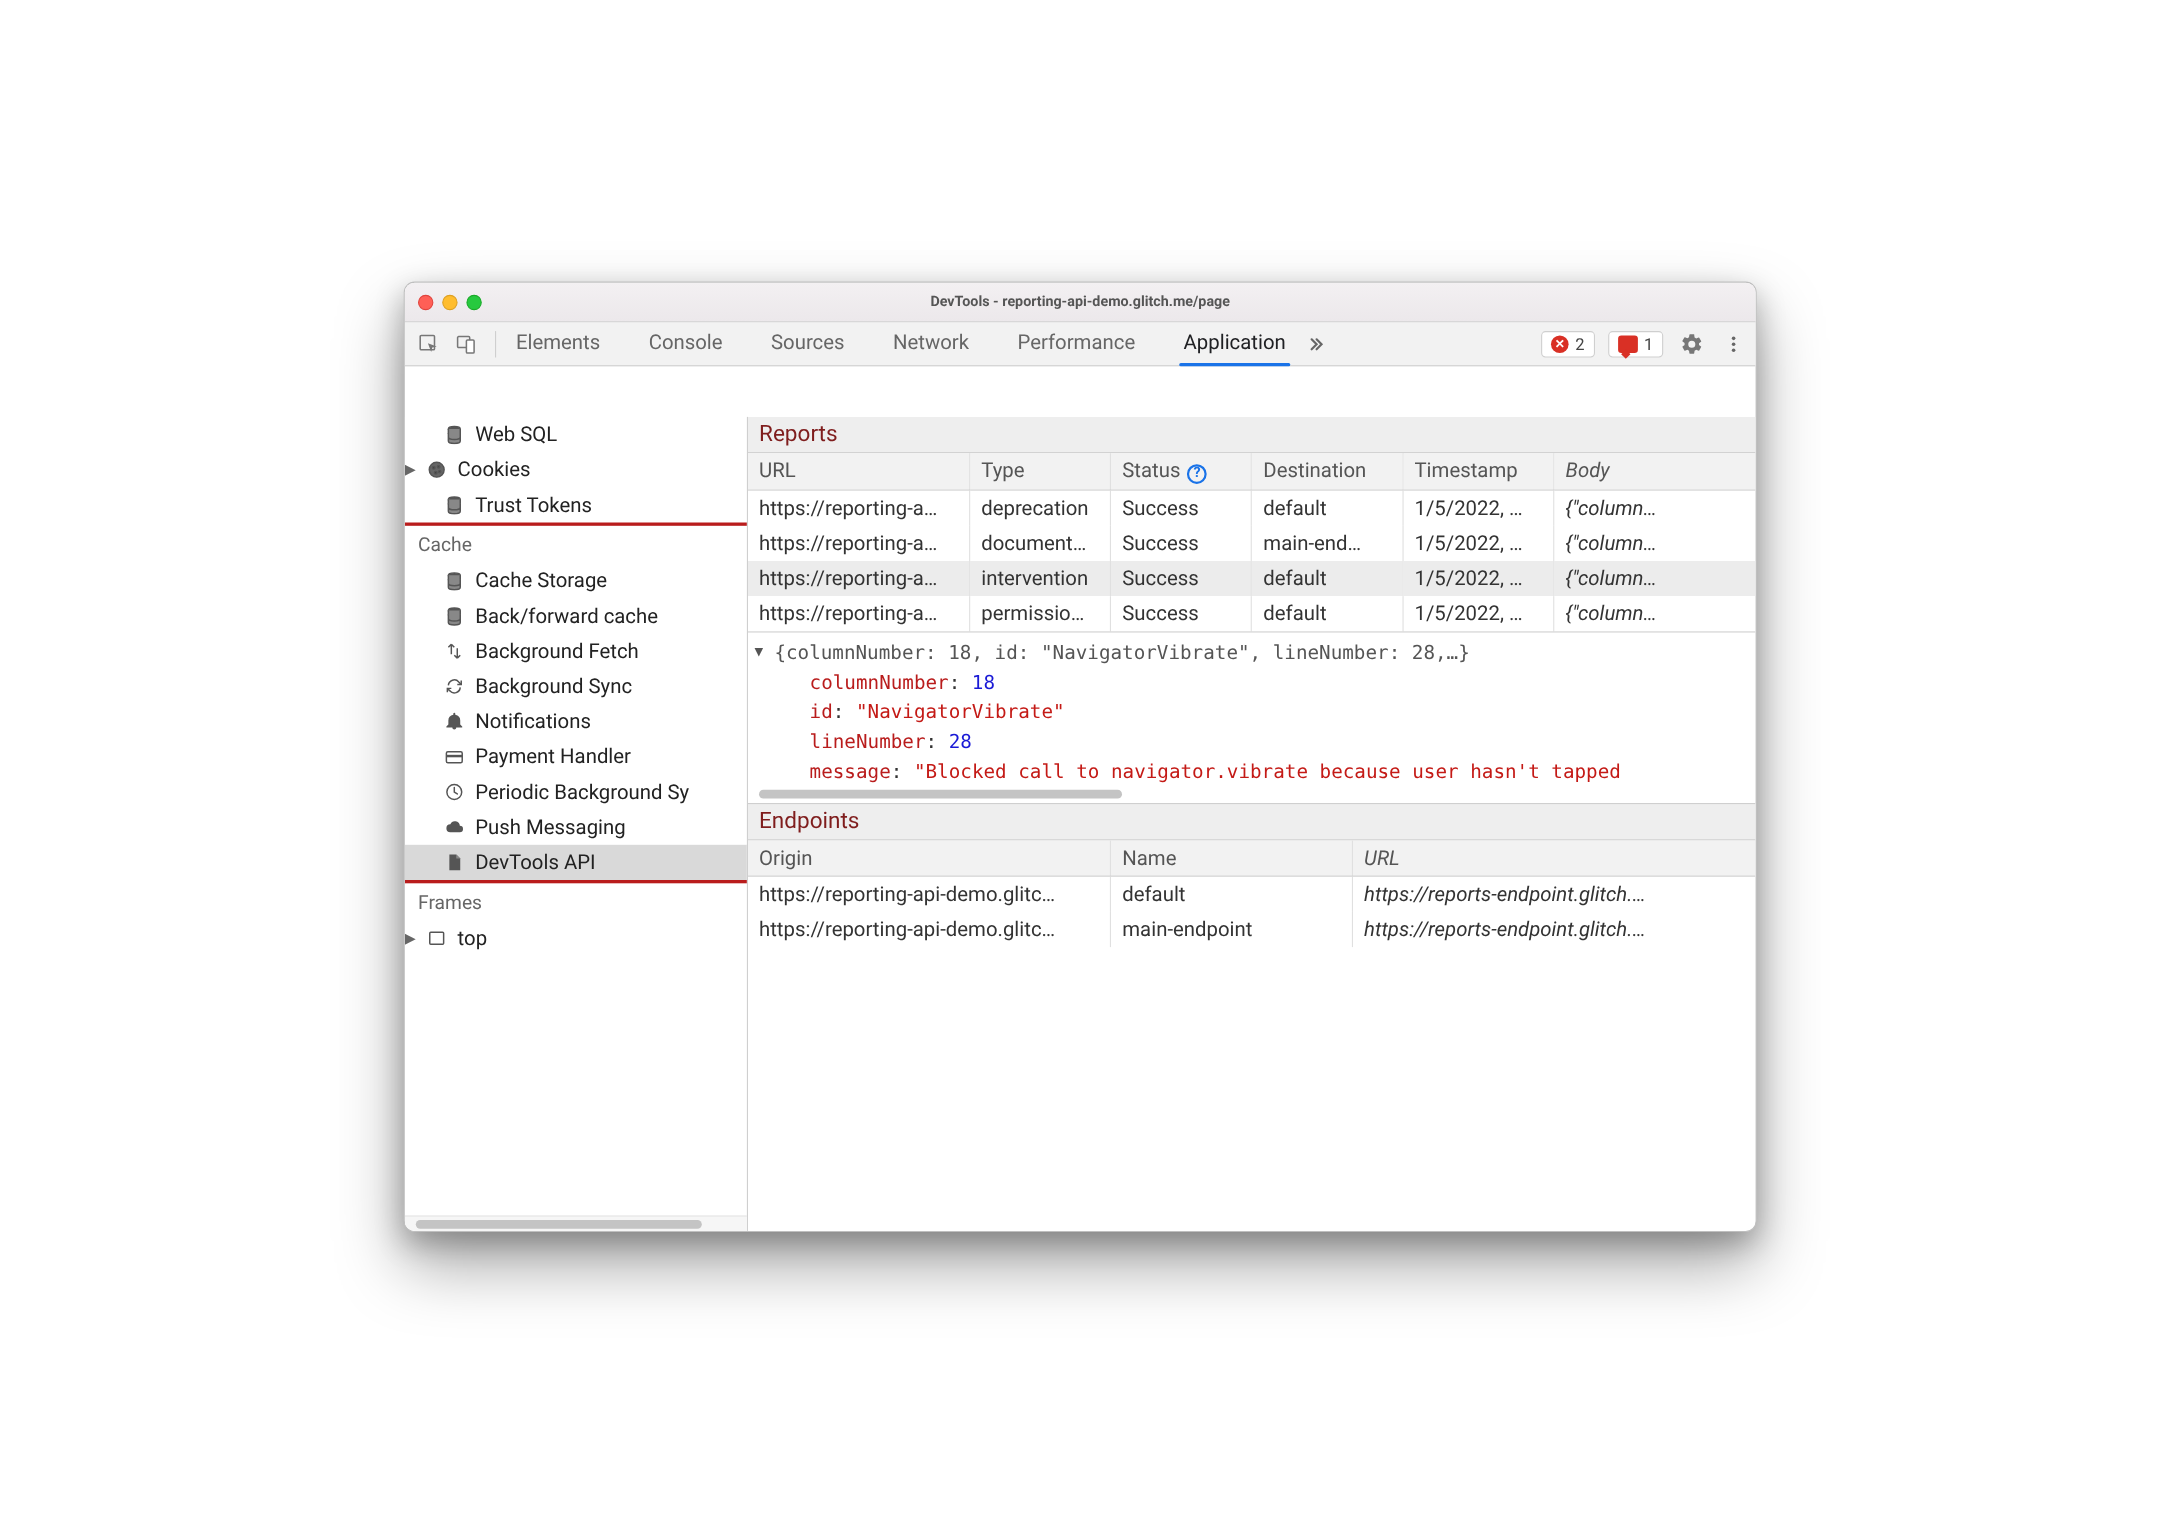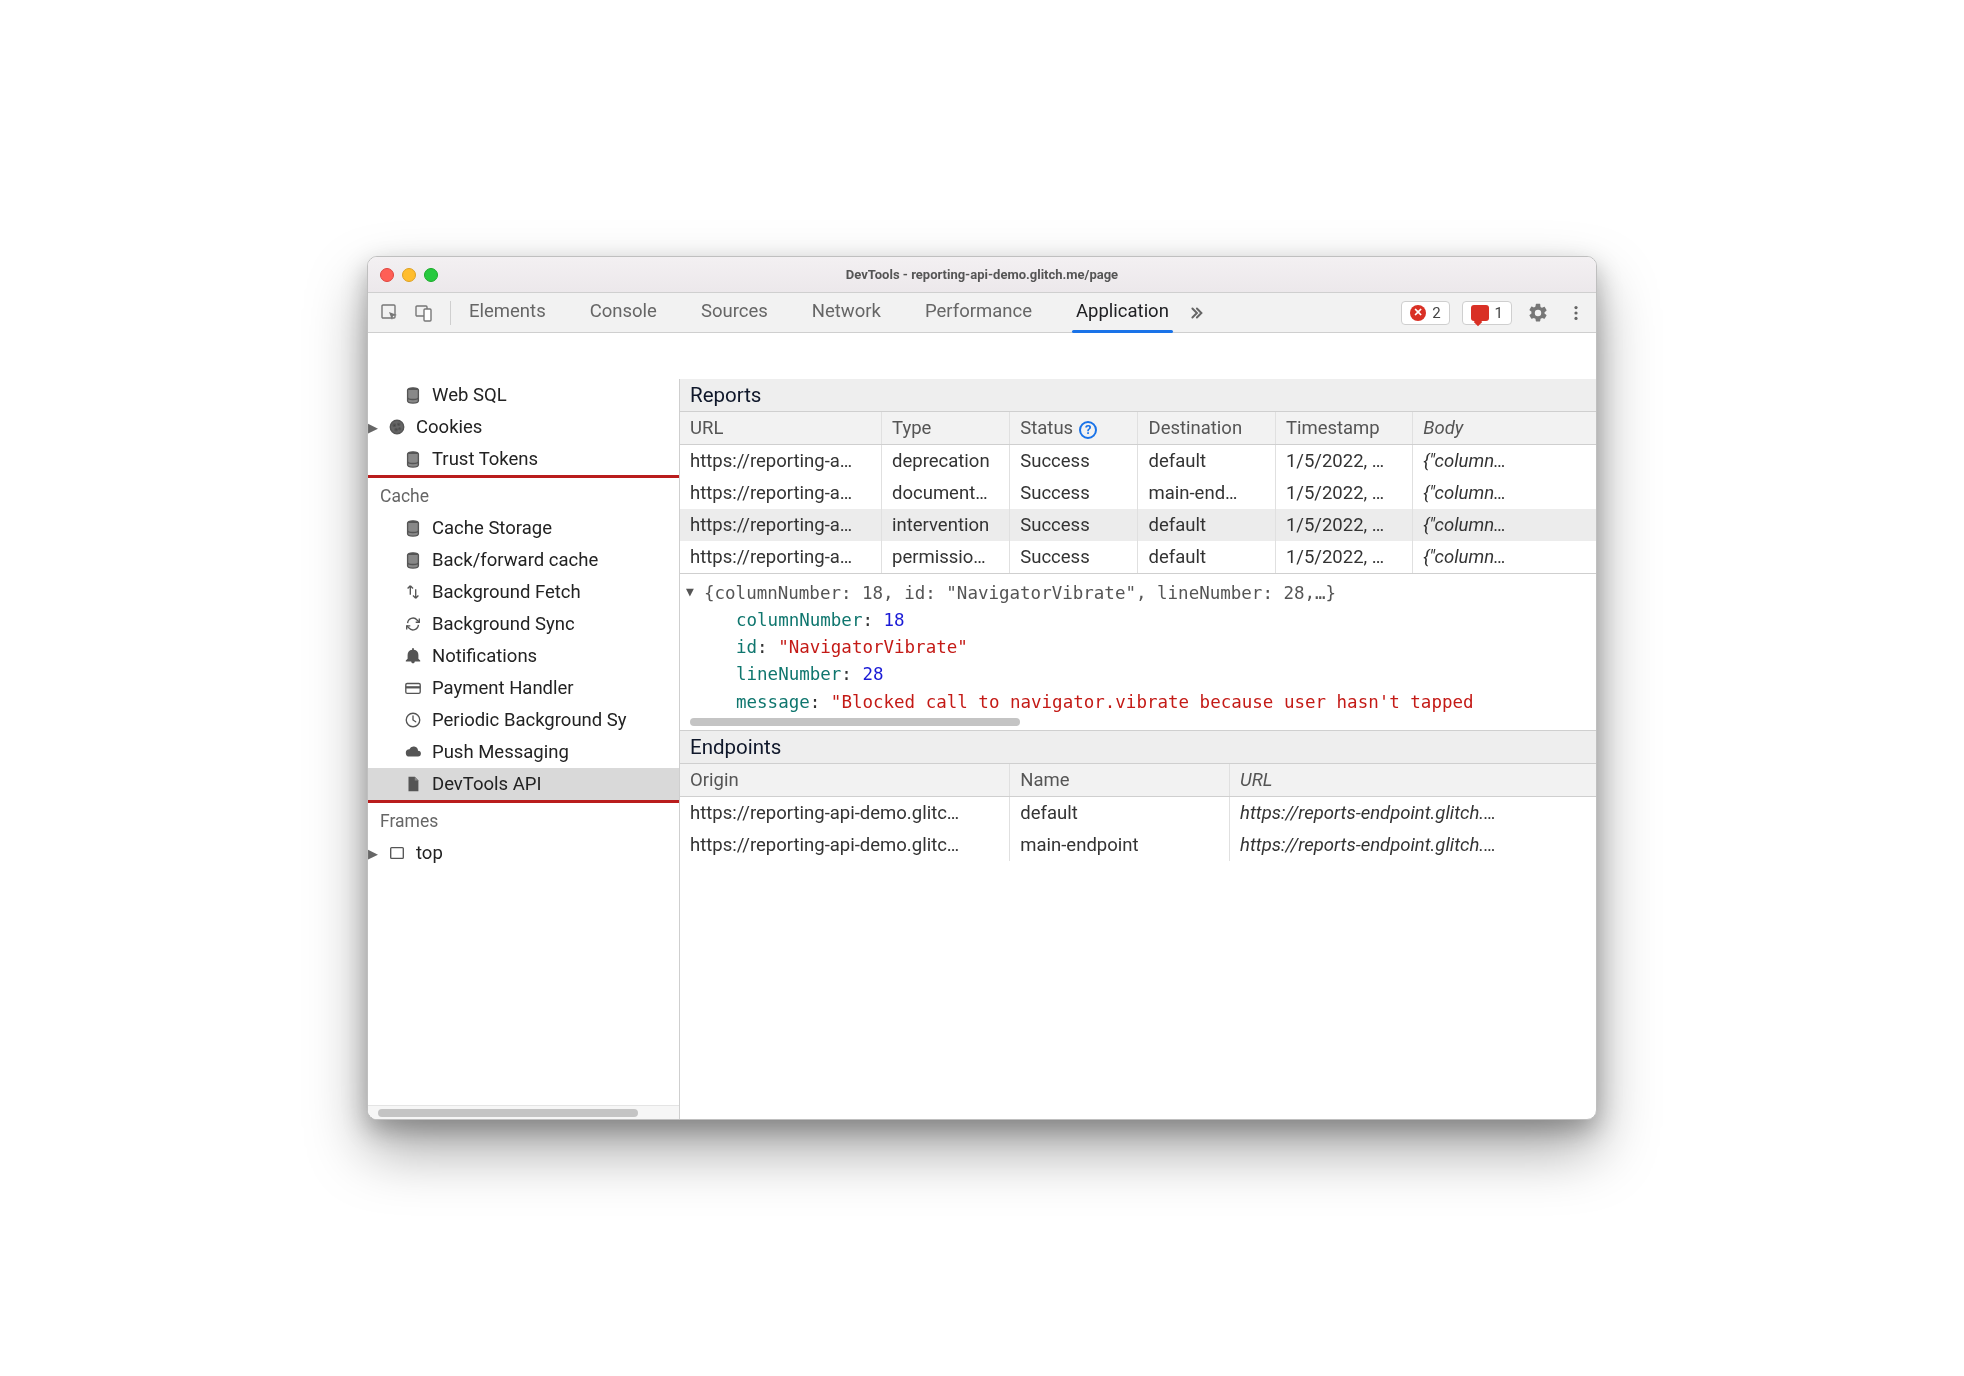--- a/index.html
+++ b/index.html
@@ -68,32 +68,32 @@
   .group-hdr { color: #666; padding: 8px 12px 6px; border-top: 3px solid #b91c1c; font-size: 17.5px; }
   .row { display: flex; align-items: center; gap: 10px; padding: 5px 4px 5px 36px; color: #222; white-space: nowrap; }
   .row.ind2 { padding-left: 18px; }
   .row.selected { background: #d9d9d9; }
   .disclosure { display: inline-block; width: 10px; color: #666; font-size: 13px; margin-left: -18px; }
   .icon { width: 18px; height: 18px; display: inline-flex; align-items: center; justify-content: center; color: #555; }
   .hscrollbar { height: 14px; background: #f6f6f6; border-top: 1px solid #e4e4e4; position: relative; }
   .hscrollbar::before { content: ""; position: absolute; left: 10px; top: 3px; height: 8px; width: 260px; background: #c4c4c4; border-radius: 4px; }
 
   .main { flex: 1; display: flex; flex-direction: column; overflow: hidden; }
-  .section-hdr { background: #eee; border-bottom: 1px solid #cfcfcf; padding: 4px 10px; color: #0f172a; font-size: 20.5px; }
+  .section-hdr { background: #eee; border-bottom: 1px solid #cfcfcf; padding: 4px 10px; color: #7f1d1d; font-size: 20.5px; }
   table { width: 100%; border-collapse: collapse; table-layout: fixed; }
   th, td { text-align: left; padding: 5px 10px; color: #333; overflow: hidden; text-overflow: ellipsis; white-space: nowrap; border-right: 1px solid #e0e0e0; font-weight: 400; }
   th:last-child, td:last-child { border-right: none; font-style: italic; }
   thead th { background: #f2f2f2; border-bottom: 1px solid #cfcfcf; color: #555; }
   tbody tr.selected { background: #ececec; }
   .help { display: inline-flex; width: 18px; height: 18px; border: 2px solid #1a73e8; border-radius: 50%; align-items: center; justify-content: center; color: #1a73e8; font-size: 13px; font-weight: 700; margin-left: 6px; }
 
   
   .detail-wrap { border-top: 1px solid #cfcfcf; border-bottom: 1px solid #cfcfcf; position: relative; padding: 6px 10px 14px 24px; font-family: ui-monospace, SFMono-Regular, Menlo, Consolas, monospace; font-size: 17.5px; line-height: 1.55; overflow: hidden; }
   .det-tri { position: absolute; left: 6px; top: 8px; color: #555; font-size: 13px; }
-  .k { color: #0f766e; }
+  .k { color: #b91c1c; }
   .n { color: #1a1ad6; }
   .s { color: #c41a16; }
   .det-summary { color: #555; }
   .detail-indent { margin-left: 32px; }
   .det-hscroll { position: absolute; left: 10px; right: 10px; bottom: 2px; height: 10px; }
   .det-hscroll::before { content: ""; position: absolute; left: 0; width: 330px; height: 8px; background: #c4c4c4; border-radius: 4px; }
 
   .endpoints-body { flex: 1; overflow: auto; }
 
   svg { display: block; }

